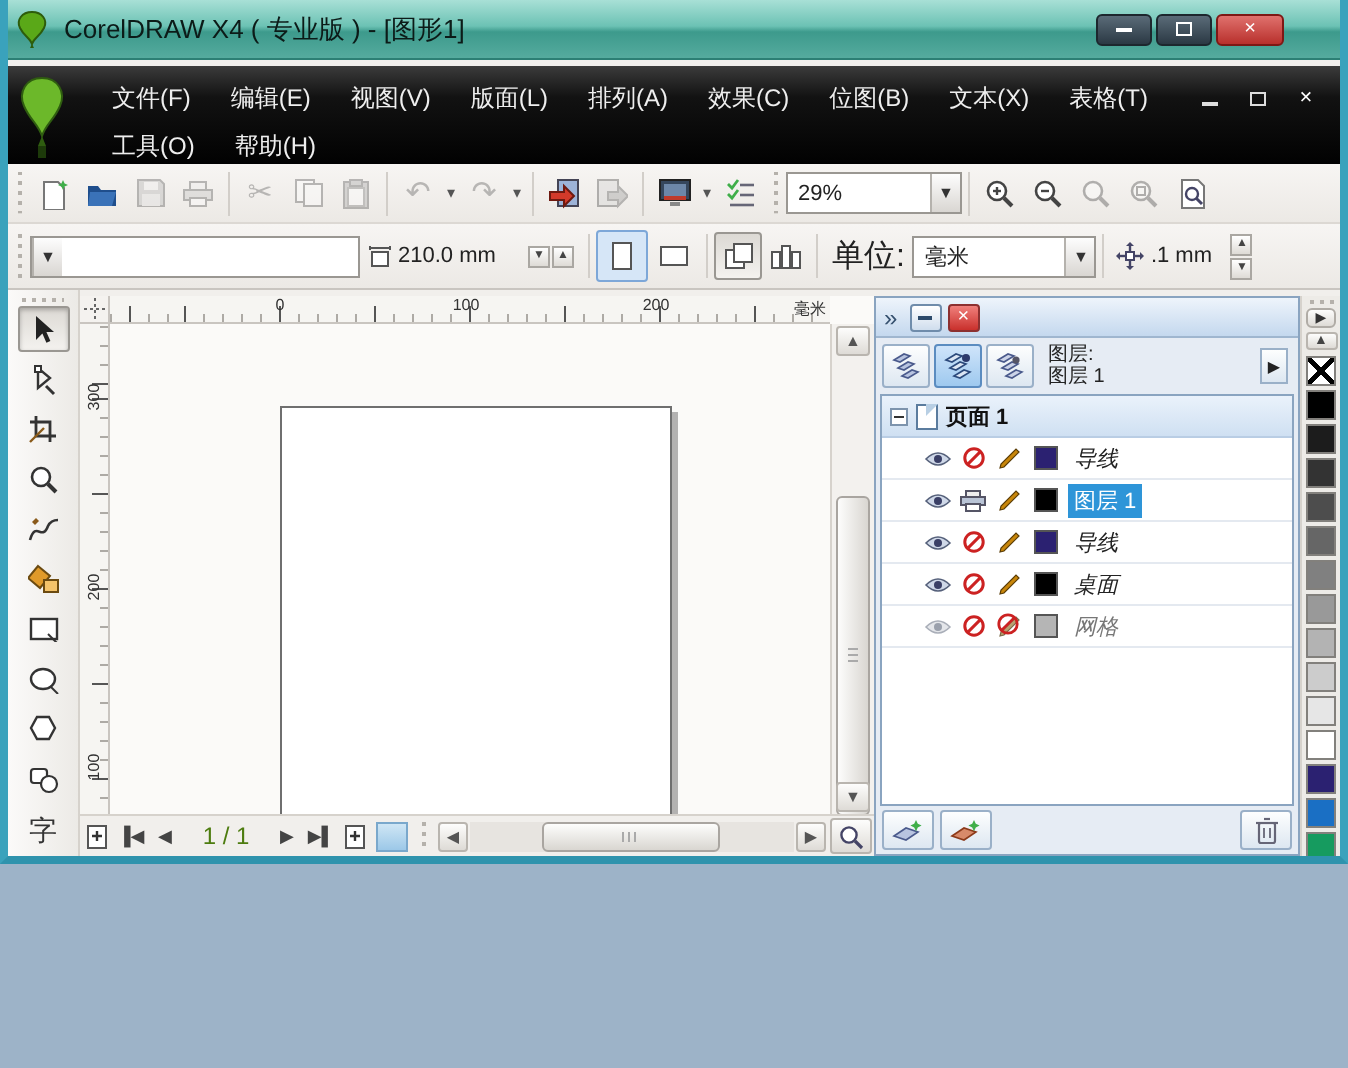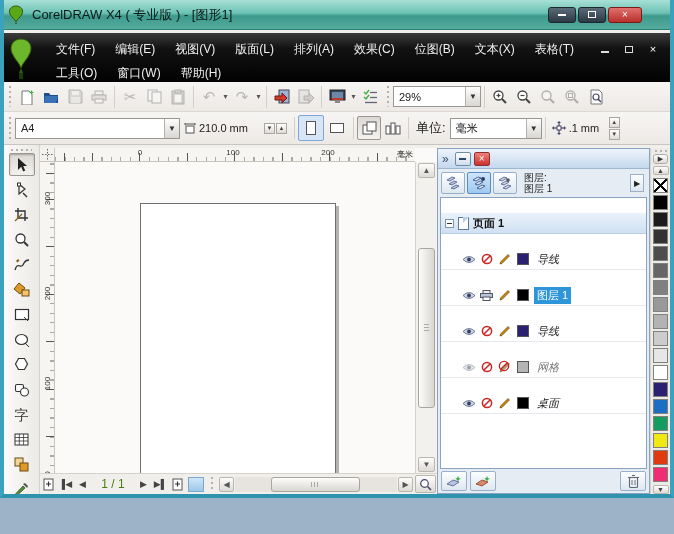--- a/index.html
+++ b/index.html
@@ -1,17 +1,17 @@
 <!DOCTYPE html>
 <html><head>
 <meta charset="utf-8">
 <style>
   html,body{margin:0;padding:0;background:#9db3c8;}
   *{box-sizing:border-box;}
-  .window{position:relative;width:674px;height:498px;margin:0;background:#f1efec;
+  .window{position:relative;width:674px;height:432px;margin:0;background:#f1efec;
     border-left:4px solid #3aa2bc;border-right:4px solid #3aa2bc;border-bottom:4px solid #2f93ad;
     font-family:"Liberation Sans",sans-serif;overflow:hidden;}
   
   .titlebar{position:absolute;left:-4px;right:-4px;top:0;height:30px;
     background:linear-gradient(#a8e0d6 0%,#6cc2b4 45%,#3d9a8c 55%,#55ab9e 100%);
     display:flex;align-items:center;padding:0 6px;border-bottom:1px solid #2c7f74;}
   .app-icon{width:20px;height:20px;margin-right:6px;flex:none;}
   .title-text{font-size:13px;color:#0c1b18;white-space:nowrap;flex:1;}
   .win-controls{display:flex;gap:2px;margin-right:26px;}
   .wbtn{width:28px;height:16px;border-radius:3px;display:flex;align-items:center;justify-content:center;
@@ -47,21 +47,21 @@
   .uchar{font-size:15px;color:#4a5a78;line-height:1;}
   
   .psize{display:flex;flex-direction:column;justify-content:center;gap:11px;margin:0 4px;}
   .psrow{display:flex;align-items:center;gap:3px;height:14px;}
   .psrow .num{width:62px;font-size:11px;color:#222;background:transparent;}
   .spin{display:flex;gap:1px;}
   .spin i{width:11px;height:11px;border:1px solid #aaa7a2;background:linear-gradient(#fff,#dedbd6);display:flex;align-items:center;justify-content:center;font-size:6px;color:#444;font-style:normal;cursor:pointer;}
   .orient{width:26px;height:26px;border:1px solid transparent;border-radius:2px;display:flex;align-items:center;justify-content:center;cursor:pointer;}
   .orient.active{border-color:#7da7d8;background:#d6e6f7;}
   .orient .pp{border:1px solid #555;background:#fff;}
-  .lbl{font-size:13px;color:#222;margin:13px 4px;white-space:nowrap;}
+  .lbl{font-size:16px;color:#222;margin:13px 4px;white-space:nowrap;}
   
   .main{position:absolute;left:0;right:0;top:145px;bottom:0;background:#f1efec;}
   
   .toolbox{position:absolute;left:0;top:0;bottom:0;width:36px;background:linear-gradient(90deg,#fbfaf9,#eceae6);border-right:1px solid #d6d2cc;display:flex;flex-direction:column;align-items:center;padding-top:2px;}
   .hgrip{width:60%;height:5px;flex:none;background:repeating-linear-gradient(90deg,#b5b1ab 0 2px,transparent 2px 5px);background-size:100% 2px;background-repeat:no-repeat;background-position:center;}
   .tool{width:26px;height:23px;flex:none;display:flex;align-items:center;justify-content:center;border:1px solid transparent;border-radius:2px;cursor:pointer;margin:1px 0;}
   .tool.active{border-color:#9a9792;background:linear-gradient(#dcd9d4,#f4f2ef);box-shadow:inset 0 1px 2px rgba(0,0,0,.25);}
   .tool .zi{font-size:14px;color:#333;line-height:1;}
   
   .workspace{position:absolute;left:36px;top:3px;width:397px;bottom:0;background:#fbfaf8;}
@@ -102,21 +102,21 @@
   .dk-chev{font-size:12px;color:#35506e;margin-right:6px;cursor:pointer;}
   .dk-min{width:16px;height:14px;border:1px solid #6f8cab;border-radius:2px;background:linear-gradient(#fff,#cfdded);display:flex;align-items:center;justify-content:center;cursor:pointer;margin-right:3px;}
   .dk-min i{width:7px;height:2px;background:#2d4a6b;}
   .dk-close{width:16px;height:14px;border:1px solid #8c3030;border-radius:2px;background:linear-gradient(#f0807c,#c9302c);color:#fff;font-size:10px;display:flex;align-items:center;justify-content:center;cursor:pointer;}
   .dk-controls{height:28px;display:flex;align-items:center;padding:2px 3px;gap:2px;flex:none;}
   .dk-tog{width:24px;height:22px;border:1px solid #9ab0c8;border-radius:2px;background:linear-gradient(#fdfefe,#dde7f1);display:flex;align-items:center;justify-content:center;cursor:pointer;}
   .dk-tog.active{background:linear-gradient(#cfe4fa,#9ec9ef);border-color:#5b8cc0;}
   .dk-caption{font-size:10px;color:#222;line-height:11px;margin-left:5px;flex:1;}
   .dk-fly{width:14px;height:18px;border:1px solid #9ab0c8;background:linear-gradient(#fdfefe,#dde7f1);display:flex;align-items:center;justify-content:center;font-size:8px;color:#222;cursor:pointer;margin-right:2px;}
   .dk-tree{flex:1;background:#fff;border:1px solid #8aa4c0;margin:0 2px;overflow:hidden;font-size:11px;color:#111;}
-  .trow{height:21px;display:flex;align-items:center;border-bottom:1px solid #e4e9f0;cursor:pointer;margin-top:15px;}
+  .trow{height:21px;display:flex;align-items:center;border-bottom:1px solid #e4e9f0;cursor:pointer;}
   .trow.prow{background:linear-gradient(#eaf2fb,#cfe0f2);border-bottom:1px solid #b9cde4;font-weight:bold;padding-left:4px;gap:4px;}
   .trow.lrow{padding-left:20px;gap:3px;}
   .expand{width:9px;height:9px;border:1px solid #7d94ad;background:#fff;position:relative;flex:none;}
   .expand::after{content:"";position:absolute;left:1px;right:1px;top:3px;height:1px;background:#333;}
   .pageico{width:11px;height:13px;background:#fff;border:1px solid #5b7c9e;flex:none;position:relative;}
   .pageico::after{content:"";position:absolute;right:-1px;top:-1px;border:3px solid;border-color:#b8cfe4 transparent transparent #b8cfe4;}
   .ticon{width:15px;height:14px;flex:none;display:flex;align-items:center;justify-content:center;position:relative;}
   .ticon .ovl{position:absolute;left:1px;top:0;}
   .cswatch{width:12px;height:12px;border:1px solid #555;flex:none;margin:0 2px;}
   .llabel{font-style:italic;color:#222;padding:1px 3px;}
@@ -178,21 +178,20 @@
             <i class="mdi-min"></i>
           </span>
         <span class="mdi-btn">
             <i class="mdi-res"></i>
           </span>
         <span class="mdi-btn">×</span>
       </div>
     </div>
     <div class="menu-row r2">
       <span class="menu-item">工具(O)</span>
-      <span class="menu-item">窗口(W)</span>
       <span class="menu-item">帮助(H)</span>
     </div>
   </div>
 
   <div class="toolbar std">
     <span class="vgrip"></span>
     <span class="t-btn">
       <svg width="16" height="16" viewBox="0 0 16 16">
           <path d="M3 2h7l3 3v11H3z" fill="#fff" stroke="#777"></path>
           <path d="M12.5 1l.8 1.7 1.7.8-1.7.8-.8 1.7-.8-1.7L10 3.5l1.7-.8z" fill="#3fae49"></path>
@@ -315,21 +314,20 @@
           <path d="M2 1h8l3 3v11H2z" fill="#fff" stroke="#777"></path>
           <circle cx="7" cy="8" r="3" fill="none" stroke="#446" stroke-width="1.2"></circle>
           <line x1="9" y1="10" x2="12" y2="13" stroke="#446" stroke-width="1.5"></line>
         </svg>
     </span>
   </div>
 
   <div class="toolbar prop">
     <span class="vgrip"></span>
     <span class="combo" style="width:165px;">
-      <span class="cval">A4</span>
       <span class="carr">▼</span>
     </span>
     <div class="psize">
       <div class="psrow">
         <svg width="12" height="11" viewBox="0 0 12 11">
             <rect x="2" y="3" width="8" height="7" fill="#fff" stroke="#555"></rect>
             <path d="M1 1h10M1 0v2M11 0v2" stroke="#555"></path>
           </svg>
         <span class="num">210.0 mm</span>
         <span class="spin">
@@ -632,20 +630,41 @@
             <svg width="12" height="12" viewBox="0 0 12 12">
                 <path d="M1 11l2-.5L10.5 3 9 1.5 1.5 9z" fill="#c8860a" stroke="#5a3c06" stroke-width=".6"></path>
               </svg>
           </span>
           <span class="cswatch" style="background: rgb(43, 33, 113);"></span>
           <span class="llabel">导线</span>
         </div>
         <div class="trow lrow">
           <span class="ticon">
             <svg width="14" height="9" viewBox="0 0 14 9">
+                <path d="M1 4.5Q7 -1.5 13 4.5Q7 10.5 1 4.5Z" fill="#cfd8e8" stroke="#55607a" stroke-width=".8"></path>
+                <circle cx="7" cy="4.5" r="2" fill="#3a3f66"></circle>
+              </svg>
+          </span>
+          <span class="ticon">
+            <svg width="12" height="12" viewBox="0 0 12 12">
+                <circle cx="6" cy="6" r="4.6" fill="none" stroke="#c22" stroke-width="1.5"></circle>
+                <line x1="2.7" y1="9.3" x2="9.3" y2="2.7" stroke="#c22" stroke-width="1.5"></line>
+              </svg>
+          </span>
+          <span class="ticon">
+            <svg width="12" height="12" viewBox="0 0 12 12">
+                <path d="M1 11l2-.5L10.5 3 9 1.5 1.5 9z" fill="#c8860a" stroke="#5a3c06" stroke-width=".6"></path>
+              </svg>
+          </span>
+          <span class="cswatch" style="background: rgb(0, 0, 0);"></span>
+          <span class="llabel">桌面</span>
+        </div>
+        <div class="trow lrow">
+          <span class="ticon">
+            <svg width="14" height="9" viewBox="0 0 14 9">
                 <path d="M1 4.5Q7 -1.5 13 4.5Q7 10.5 1 4.5Z" fill="#e4e6ea" stroke="#a9aeb8" stroke-width=".8"></path>
                 <circle cx="7" cy="4.5" r="2" fill="#9aa0ac"></circle>
               </svg>
           </span>
           <span class="ticon">
             <svg width="12" height="12" viewBox="0 0 12 12">
                 <circle cx="6" cy="6" r="4.6" fill="none" stroke="#c22" stroke-width="1.5"></circle>
                 <line x1="2.7" y1="9.3" x2="9.3" y2="2.7" stroke="#c22" stroke-width="1.5"></line>
               </svg>
           </span>
@@ -653,41 +672,20 @@
             <svg width="12" height="12" viewBox="0 0 12 12">
                 <path d="M1 11l2-.5L10.5 3 9 1.5 1.5 9z" fill="#b8a070" stroke="#7a6a4a" stroke-width=".6"></path>
               </svg>
             <svg class="ovl" width="12" height="12" viewBox="0 0 12 12">
                 <circle cx="6" cy="6" r="4.6" fill="none" stroke="#c22" stroke-width="1.4"></circle>
                 <line x1="2.7" y1="9.3" x2="9.3" y2="2.7" stroke="#c22" stroke-width="1.4"></line>
               </svg>
           </span>
           <span class="cswatch" style="background: rgb(181, 181, 181);"></span>
           <span class="llabel dim">网格</span>
-        </div>
-        <div class="trow lrow">
-          <span class="ticon">
-            <svg width="14" height="9" viewBox="0 0 14 9">
-                <path d="M1 4.5Q7 -1.5 13 4.5Q7 10.5 1 4.5Z" fill="#cfd8e8" stroke="#55607a" stroke-width=".8"></path>
-                <circle cx="7" cy="4.5" r="2" fill="#3a3f66"></circle>
-              </svg>
-          </span>
-          <span class="ticon">
-            <svg width="12" height="12" viewBox="0 0 12 12">
-                <circle cx="6" cy="6" r="4.6" fill="none" stroke="#c22" stroke-width="1.5"></circle>
-                <line x1="2.7" y1="9.3" x2="9.3" y2="2.7" stroke="#c22" stroke-width="1.5"></line>
-              </svg>
-          </span>
-          <span class="ticon">
-            <svg width="12" height="12" viewBox="0 0 12 12">
-                <path d="M1 11l2-.5L10.5 3 9 1.5 1.5 9z" fill="#c8860a" stroke="#5a3c06" stroke-width=".6"></path>
-              </svg>
-          </span>
-          <span class="cswatch" style="background: rgb(0, 0, 0);"></span>
-          <span class="llabel">桌面</span>
         </div>
       </div>
       <div class="dk-bottom">
         <span class="dkb-btn">
           <svg width="18" height="15" viewBox="0 0 18 15">
               <path d="M2 10l6-4 6 2-6 4z" fill="#b8c4e0" stroke="#4a5a8c" stroke-width=".8"></path>
               <path d="M13 2l.9 1.9 1.9.9-1.9.9-.9 1.9-.9-1.9-1.9-.9 1.9-.9z" fill="#3fae49"></path>
             </svg>
         </span>
         <span class="dkb-btn">

